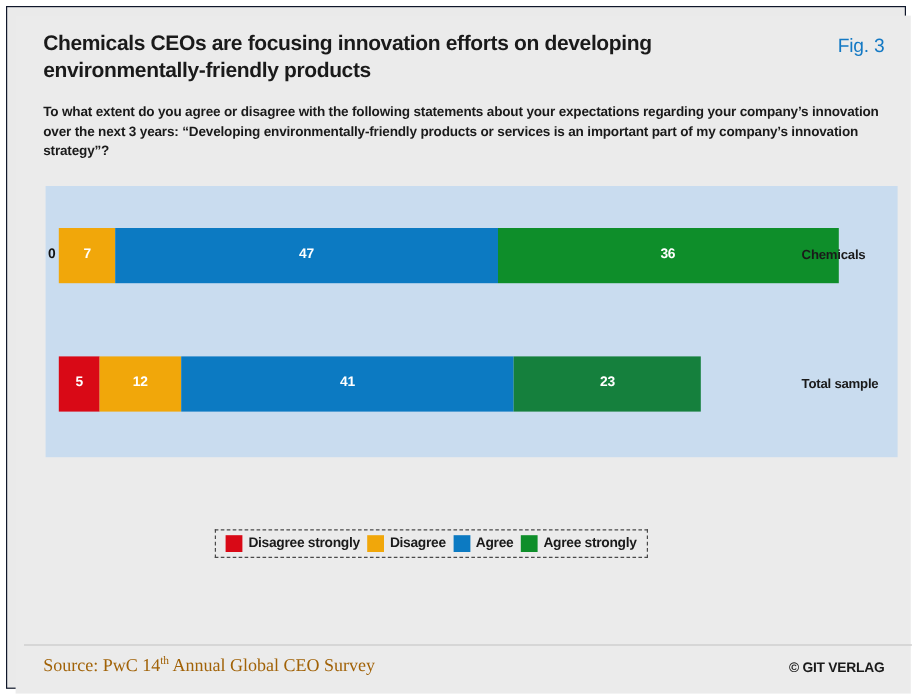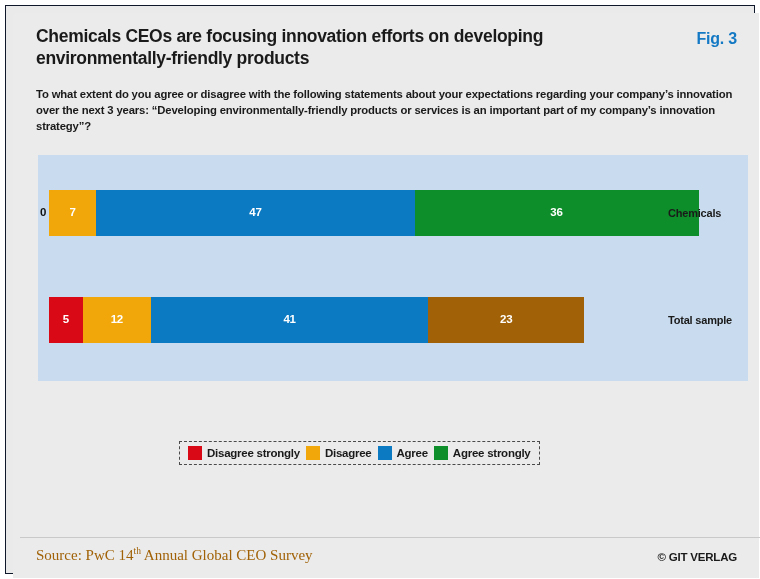--- a/index.html
+++ b/index.html
@@ -44,21 +44,21 @@
     font-size: 17.5px;
     font-weight: bold;
     line-height: 1.25;
     color: #1a1a1a;
     letter-spacing: -0.3px;
   }
   .figlabel {
     position: absolute;
     right: 22px; top: 17px;
     font-size: 16px;
-    font-weight: bold;
+    font-weight: normal;
     color: #1479c4;
     letter-spacing: -0.2px;
   }
   .subtitle {
     position: absolute;
     left: 23px; top: 73px;
     width: 706px;
     font-size: 11.3px;
     font-weight: bold;
     line-height: 1.42;
@@ -215,21 +215,21 @@
             <div class="bar">
               <div class="seg" style="width: 33.85px; background: rgb(217, 9, 22);">
                 <span class="seg-val">5</span>
               </div>
               <div class="seg" style="width: 68px; background: rgb(241, 167, 10);">
                 <span class="seg-val">12</span>
               </div>
               <div class="seg" style="width: 277.57px; background: rgb(12, 122, 194);">
                 <span class="seg-val">41</span>
               </div>
-              <div class="seg" style="width: 155.71px; background: #a16207;">
+              <div class="seg" style="width: 155.71px; background: #15803d;">
                 <span class="seg-val">23</span>
               </div>
             </div>
             <div class="cat-label">Total sample</div>
           </div>
         </div>
 
       <div class="legend" id="legend">
           <div class="legend-item">
             <span class="swatch" style="background: rgb(217, 9, 22);"></span>

